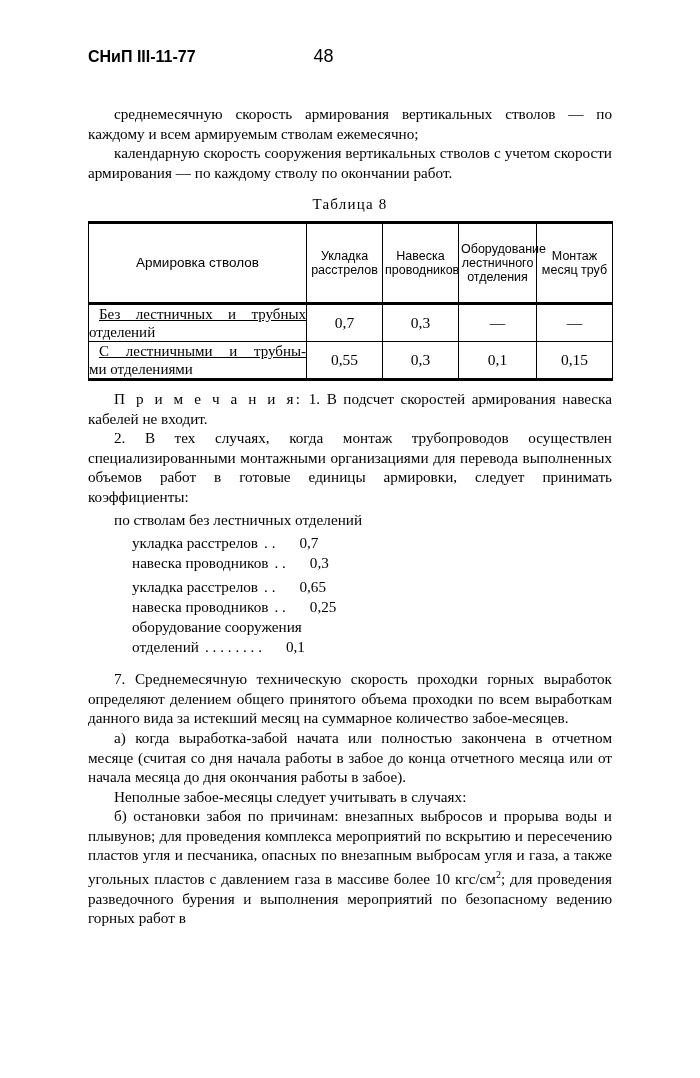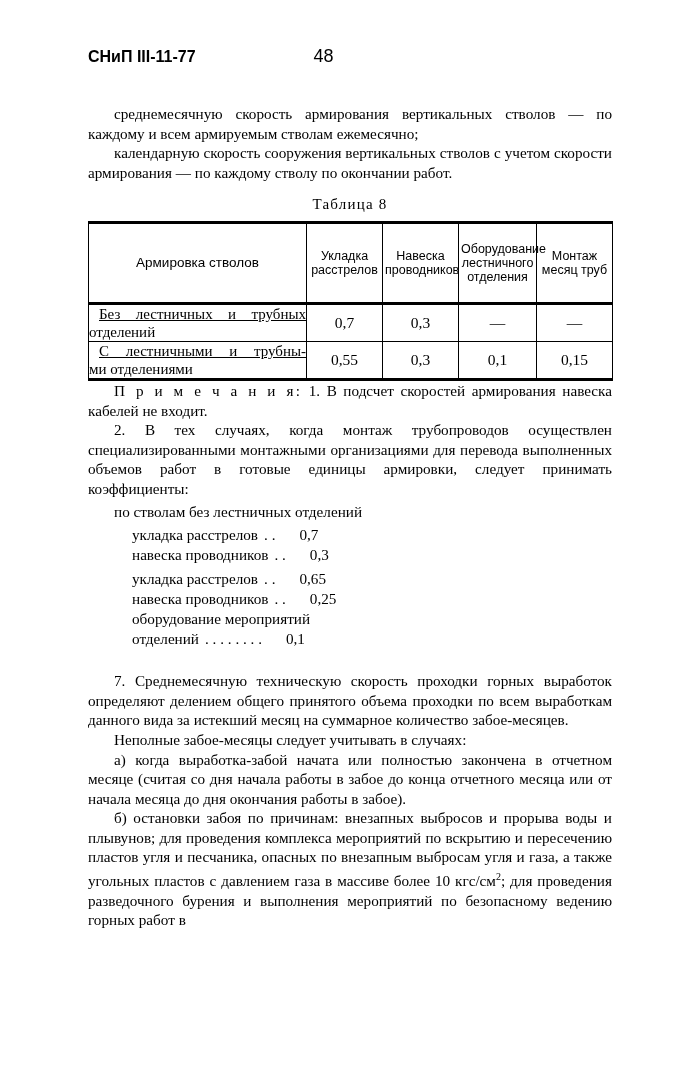--- a/index.html
+++ b/index.html
@@ -105,20 +105,21 @@
   td.label .l1 { display:block; text-align: justify; text-align-last: justify; padding-left: 10px; text-decoration: underline;}
   td.label .l2 { display:block; }
   td.num {
     text-align: center;
     font-size: 15.5px;
   }
   .dash {
     font-size: 15px;
   }
   .notes {
+    margin-top: 8px;
   }
   .sp {
     letter-spacing: 2.2px;
   }
   .listblock {
     margin-top: 4px;
     margin-left: 44px;
     font-size: 15.2px;
     line-height: 20px;
   }
@@ -217,29 +218,29 @@
           <span class="name">укладка расстрелов</span>
           <span class="dots" style="margin-left:6px">. .</span>
           <span class="val">0,65</span>
         </div>
         <div class="listrow">
           <span class="name">навеска проводников</span>
           <span class="dots" style="margin-left:6px">. .</span>
           <span class="val">0,25</span>
         </div>
         <div class="listrow">
-          <span class="name">оборудование мероприятий</span>
+          <span class="name">оборудование сооружения</span>
         </div>
         <div class="listrow">
           <span class="name">отделений</span>
           <span class="dots" style="margin-left:6px">. . . . . . . .</span>
           <span class="val">0,1</span>
         </div>
       </div>
     </div>
 
-    <p class="indent" style="margin-top:22px">7. Среднемесячную техническую скорость проходки горных выработок определяют делением общего принятого объема проходки по всем выработкам данного вида за истекший месяц на суммарное количество забое-месяцев.</p>
+    <p class="indent" style="margin-top:12px">7. Среднемесячную техническую скорость проходки горных выработок определяют делением общего принятого объема проходки по всем выработкам данного вида за истекший месяц на суммарное количество забое-месяцев.</p>
+    <p class="indent">а) когда выработка-забой начата или полностью закончена в отчетном месяце (считая со дня начала работы в забое до конца отчетного месяца или от начала месяца до дня окончания работы в забое).</p>
     <p class="indent">Неполные забое-месяцы следует учитывать в случаях:</p>
-    <p class="indent">а) когда выработка-забой начата или полностью закончена в отчетном месяце (считая со дня начала работы в забое до конца отчетного месяца или от начала месяца до дня окончания работы в забое).</p>
     <p class="indent"><span>б) остановки забоя по причинам: внезапных выбросов и прорыва воды и плывунов; для проведения комплекса мероприятий по вскрытию и пересечению пластов угля и песчаника, опасных по внезапным выбросам угля и газа, а также угольных пластов с давлением газа в массиве более 10 кгс/см</span><sup>2</sup><span>; для проведения разведочного бурения и выполнения мероприятий по безопасному ведению  горных работ в</span></p>
 
   </div>
 </div>
 
 </body></html>

